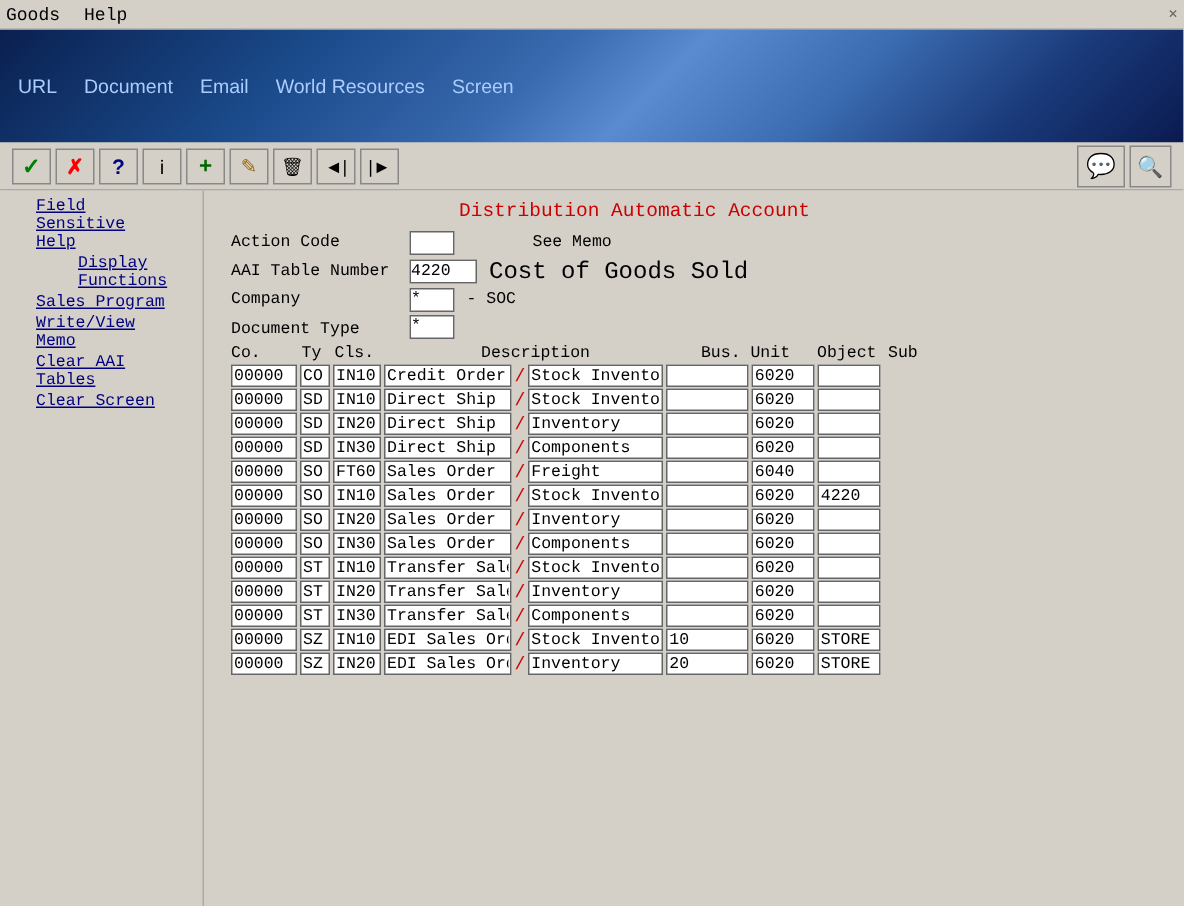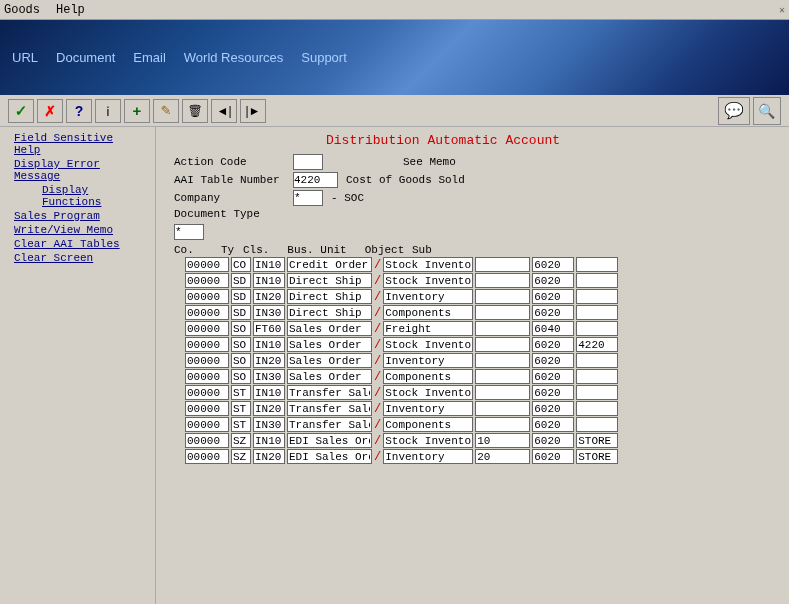--- a/index.html
+++ b/index.html
@@ -13,90 +13,90 @@
   <span style="font-size:12px; cursor:pointer;">Help</span>
   <span style="flex:1; text-align:right; font-size:10px; color:#666;">✕</span>
 </div>
 
 <div style="background: linear-gradient(135deg, #0a2050 0%, #1a4a8a 25%, #3a6aaf 45%, #5a8acf 55%, #3a6aaf 70%, #1a3a7a 85%, #0a1a50 100%); height:75px; display:flex; align-items:center; justify-content:space-between; padding:0 12px;">
   <div style="display:flex; gap:18px; align-items:center;">
     <span style="color:#aaccff; font-size:13px; cursor:pointer; font-family:Arial,sans-serif;">URL</span>
     <span style="color:#aaccff; font-size:13px; cursor:pointer; font-family:Arial,sans-serif;">Document</span>
     <span style="color:#aaccff; font-size:13px; cursor:pointer; font-family:Arial,sans-serif;">Email</span>
     <span style="color:#aaccff; font-size:13px; cursor:pointer; font-family:Arial,sans-serif;">World Resources</span>
-    <span style="color:#aaccff; font-size:13px; cursor:pointer; font-family:Arial,sans-serif;">Support</span>
+    <span style="color:#aaccff; font-size:13px; cursor:pointer; font-family:Arial,sans-serif;">Screen</span>
   </div>
 </div>
 
 <div style="background:#d4d0c8; padding:3px 8px; display:flex; align-items:center; gap:3px; border-bottom:1px solid #aaa; height:32px;">
   <button style="background:#d4d0c8; border:1px solid #888; width:26px; height:24px; cursor:pointer; font-size:15px; color:green; display:flex; align-items:center; justify-content:center; font-weight:bold;">✓</button>
   <button style="background:#d4d0c8; border:1px solid #888; width:26px; height:24px; cursor:pointer; font-size:14px; color:red; display:flex; align-items:center; justify-content:center; font-weight:bold;">✗</button>
   <button style="background:#d4d0c8; border:1px solid #888; width:26px; height:24px; cursor:pointer; font-size:14px; color:#000080; display:flex; align-items:center; justify-content:center; font-weight:bold;">?</button>
   <button style="background:#d4d0c8; border:1px solid #888; width:26px; height:24px; cursor:pointer; font-size:13px; display:flex; align-items:center; justify-content:center;">ℹ</button>
   <button style="background:#d4d0c8; border:1px solid #888; width:26px; height:24px; cursor:pointer; font-size:15px; color:#006600; display:flex; align-items:center; justify-content:center; font-weight:bold;">+</button>
   <button style="background:#d4d0c8; border:1px solid #888; width:26px; height:24px; cursor:pointer; font-size:13px; color:#996600; display:flex; align-items:center; justify-content:center;">✎</button>
   <button style="background:#d4d0c8; border:1px solid #888; width:26px; height:24px; cursor:pointer; font-size:12px; display:flex; align-items:center; justify-content:center;">🗑</button>
   <button style="background:#d4d0c8; border:1px solid #888; width:26px; height:24px; cursor:pointer; font-size:12px; display:flex; align-items:center; justify-content:center;">◄|</button>
   <button style="background:#d4d0c8; border:1px solid #888; width:26px; height:24px; cursor:pointer; font-size:12px; display:flex; align-items:center; justify-content:center;">|►</button>
   <div style="flex:1;"></div>
   <button style="background:#d4d0c8; border:1px solid #888; width:32px; height:28px; cursor:pointer; font-size:16px; display:flex; align-items:center; justify-content:center;">💬</button>
   <button style="background:#d4d0c8; border:1px solid #888; width:28px; height:28px; cursor:pointer; font-size:14px; display:flex; align-items:center; justify-content:center;">🔍</button>
 </div>
 
 <div style="display:flex; height:calc(604px - 20px - 75px - 32px);">
 
-  <div style="width:156px; background:#d4d0c8; padding:4px 12px; border-right:1px solid #aaa; overflow:hidden;">
+  <div style="width:136px; background:#d4d0c8; padding:4px 22px; border-right:1px solid #aaa; overflow:hidden;">
     <div style="font-size:11px; color:#000080; cursor:pointer; padding:1px 2px; text-decoration:underline;">Field Sensitive Help</div>
-    <div style="font-size:11px; color:#000080; cursor:pointer; padding:1px 2px; text-decoration:underline;">Display Error Message</div>
     <div style="font-size:11px; color:#000080; cursor:pointer; padding:1px 2px; text-decoration:underline;margin-left:28px;">Display Functions</div>
     <div style="font-size:11px; color:#000080; cursor:pointer; padding:1px 2px; text-decoration:underline;">Sales Program</div>
     <div style="font-size:11px; color:#000080; cursor:pointer; padding:1px 2px; text-decoration:underline;">Write/View Memo</div>
     <div style="font-size:11px; color:#000080; cursor:pointer; padding:1px 2px; text-decoration:underline;">Clear AAI Tables</div>
     <div style="font-size:11px; color:#000080; cursor:pointer; padding:1px 2px; text-decoration:underline;">Clear Screen</div>
   </div>
 
   <div style="flex:1; background:#d4d0c8; padding:6px 10px; overflow:hidden; font-family:'Courier New', monospace; font-size:12px;">
 
     <div style="color:#cc0000; font-size:13px; font-family:'Courier New',monospace; margin-bottom:6px; margin-left:160px;">Distribution Automatic Account</div>
 
     <div style="margin-left:8px; margin-bottom:4px;">
-      <div style="display:flex; align-items:center; margin-bottom:2px; gap:80px;">
+      <div style="display:flex; align-items:center; margin-bottom:2px; gap:52px;">
         <div style="display:flex; align-items:center; gap:4px;">
           <span style="font-size:11px; width:115px;">Action Code</span>
           <input style="width: 30px; background: rgb(255, 255, 255); border: 1px solid rgb(102, 102, 102); font-family: &quot;Courier New&quot;, monospace; font-size: 11px; height: 16px;" type="text" value="">
         </div>
         <span style="font-size:11px;">See Memo</span>
       </div>
       <div style="display:flex; align-items:center; margin-bottom:2px; gap:4px;">
         <span style="font-size:11px; width:115px;">AAI Table Number</span>
         <input style="width: 45px; background: rgb(255, 255, 255); border: 1px solid rgb(102, 102, 102); font-family: &quot;Courier New&quot;, monospace; font-size: 11px; height: 16px;" type="text" value="4220">
-        <span style="font-size:11px; margin-left:4px;">Cost of Goods Sold</span>
+        <span style="font-size:16px; margin-left:4px;">Cost of Goods Sold</span>
       </div>
       <div style="display:flex; align-items:center; margin-bottom:2px; gap:4px;">
         <span style="font-size:11px; width:115px;">Company</span>
         <input style="width: 30px; background: rgb(255, 255, 255); border: 1px solid rgb(102, 102, 102); font-family: &quot;Courier New&quot;, monospace; font-size: 11px; height: 16px;" type="text" value="*">
         <span style="font-size:11px; margin-left:4px;">- SOC</span>
       </div>
-      <div style="display:flex; align-items:flex-start; margin-bottom:2px; gap:4px;flex-direction:column;">
+      <div style="display:flex; align-items:flex-end; margin-bottom:2px; gap:4px;">
         <span style="font-size:11px; width:115px;">Document Type</span>
         <input style="width: 30px; background: rgb(255, 255, 255); border: 1px solid rgb(102, 102, 102); font-family: &quot;Courier New&quot;, monospace; font-size: 11px; height: 16px;" type="text" value="*">
       </div>
     </div>
 
 
     <div style="display:flex; margin-left:8px; margin-bottom:1px; font-size:11px;">
       <span style="width:47px;">Co.</span>
       <span style="width:22px;">Ty</span>
       <span style="width:34px;">Cls.</span>
+      <span style="width:200px; text-align:center;">Description</span>
       <span style="width:80px; text-align:center;">Bus. Unit</span>
       <span style="width:55px; text-align:center;">Object</span>
       <span style="width:50px;">Sub</span>
     </div>
 
-    <div id="data-rows-container" style="margin-left:19px;">
+    <div id="data-rows-container" style="margin-left:8px;">
     <div style="display: flex; align-items: center; margin-bottom: 1px; font-size: 11px;">
     <input style="width: 44px; background: rgb(255, 255, 255); border: 1px solid rgb(102, 102, 102); font-family: &quot;Courier New&quot;, monospace; font-size: 11px; height: 15px; padding: 0px 1px;" type="text" value="00000">
     <input style="width: 20px; background: rgb(255, 255, 255); border: 1px solid rgb(102, 102, 102); font-family: &quot;Courier New&quot;, monospace; font-size: 11px; height: 15px; padding: 0px 1px; margin-left: 2px;" type="text" value="CO">
     <input style="width: 32px; background: rgb(255, 255, 255); border: 1px solid rgb(102, 102, 102); font-family: &quot;Courier New&quot;, monospace; font-size: 11px; height: 15px; padding: 0px 1px; margin-left: 2px;" type="text" value="IN10">
     <input style="width: 85px; background: rgb(255, 255, 255); border: 1px solid rgb(102, 102, 102); font-family: &quot;Courier New&quot;, monospace; font-size: 11px; height: 15px; padding: 0px 1px; margin-left: 2px;" type="text" value="Credit Order">
     <span style="color:#cc0000; margin:0 2px; font-size:12px;">/</span>
     <input style="width: 90px; background: rgb(255, 255, 255); border: 1px solid rgb(102, 102, 102); font-family: &quot;Courier New&quot;, monospace; font-size: 11px; height: 15px; padding: 0px 1px;" type="text" value="Stock Inventor">
     <input style="width: 55px; background: rgb(255, 255, 255); border: 1px solid rgb(102, 102, 102); font-family: &quot;Courier New&quot;, monospace; font-size: 11px; height: 15px; padding: 0px 1px; margin-left: 2px;" type="text" value="">
     <input style="width: 42px; background: rgb(255, 255, 255); border: 1px solid rgb(102, 102, 102); font-family: &quot;Courier New&quot;, monospace; font-size: 11px; height: 15px; padding: 0px 1px; margin-left: 2px;" type="text" value="6020">
     <input style="width: 42px; background: rgb(255, 255, 255); border: 1px solid rgb(102, 102, 102); font-family: &quot;Courier New&quot;, monospace; font-size: 11px; height: 15px; padding: 0px 1px; margin-left: 2px;" type="text" value="">

